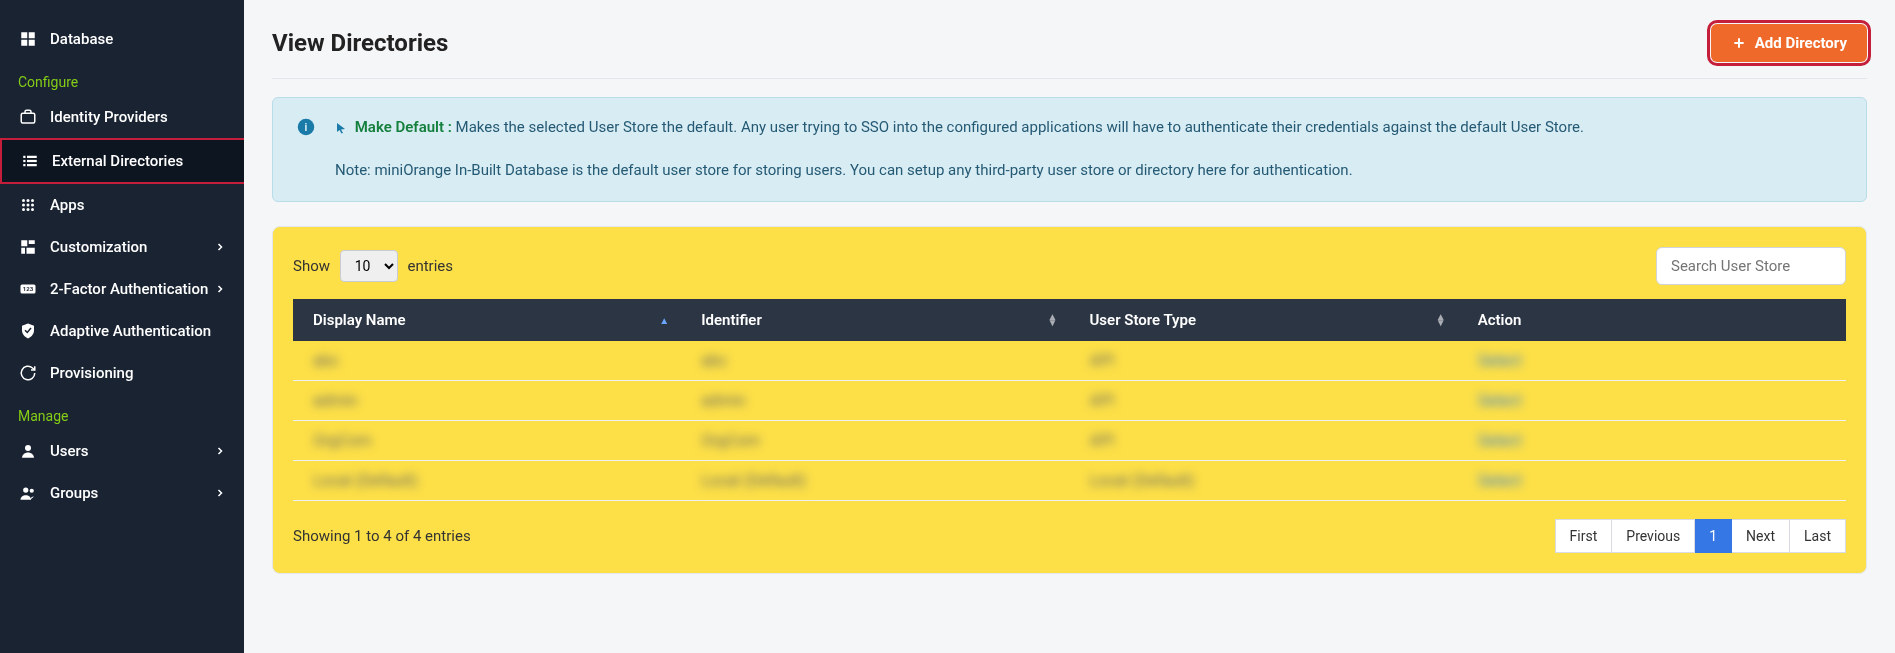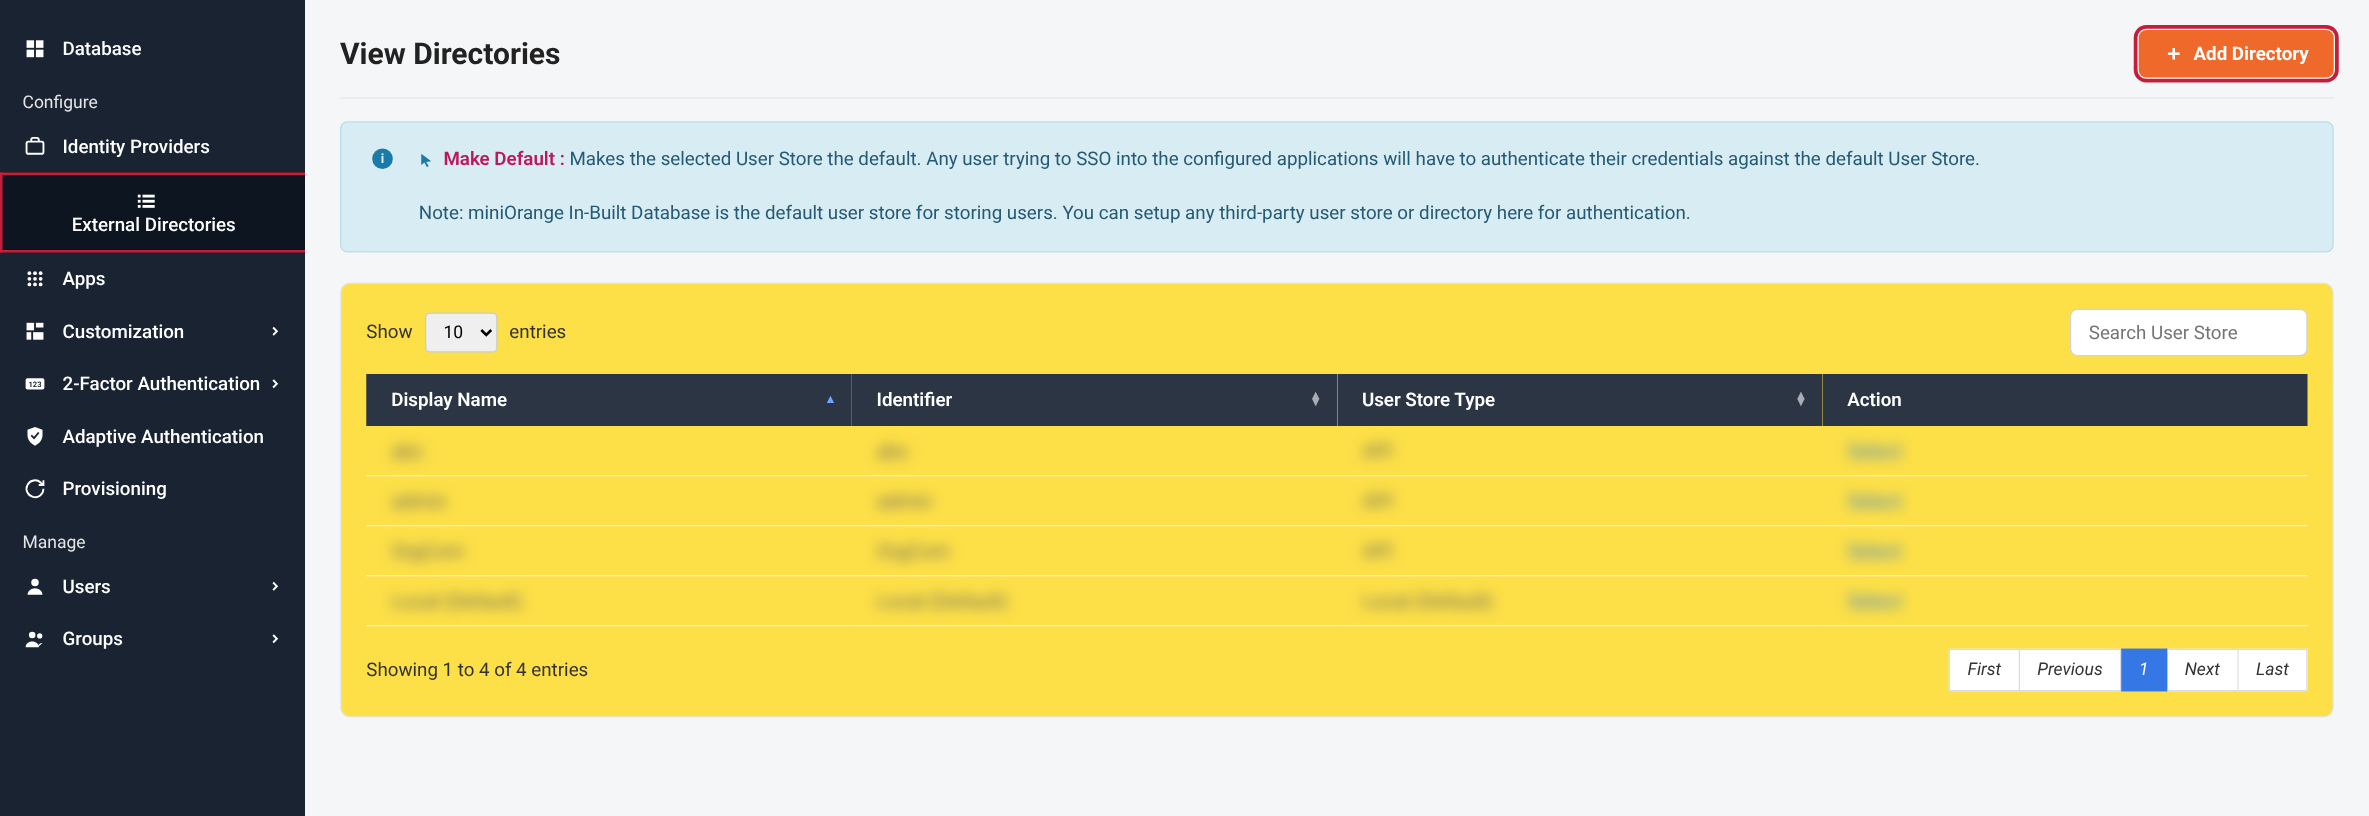--- a/index.html
+++ b/index.html
@@ -1,48 +1,48 @@
 <!DOCTYPE html>
 <html><head>
 <meta charset="utf-8">
 <style>
 * { margin: 0; padding: 0; box-sizing: border-box; font-family: -apple-system, BlinkMacSystemFont, "Segoe UI", Roboto, sans-serif; }
 body { display: flex; background: #f5f6f8; min-height: 653px; }
 .sidebar { width: 244px; background: #1a2332; color: #fff; padding-top: 18px; flex-shrink: 0; }
 .sidebar-item { display: flex; align-items: center; padding: 11px 18px; cursor: pointer; font-size: 15px; font-weight: 500; position: relative; }
-.sidebar-item.active { background: #0d1520; border: 2px solid #c41e3a; border-right: none; flex-direction: column; }
+.sidebar-item.active { background: #0d1520; border: 2px solid #c41e3a; border-right: none; }
 .sidebar-item .icon { width: 20px; height: 20px; margin-right: 12px; display: inline-flex; align-items: center; justify-content: center; }
 .sidebar-item .chevron { margin-left: auto; }
-.sidebar-section { padding: 14px 18px 6px; font-size: 14px; color: #e5e5e5; font-weight: 400; }
+.sidebar-section { padding: 14px 18px 6px; font-size: 14px; color: #84cc16; font-weight: 400; }
 .main { flex: 1; padding: 24px 28px; overflow: auto; }
 .page-header { display: flex; justify-content: space-between; align-items: center; margin-bottom: 16px; }
 .page-title { font-size: 24px; font-weight: 700; color: #222; }
 .btn-primary { background: #ef6a2a; color: #fff; border: none; padding: 10px 20px; border-radius: 6px; font-size: 15px; font-weight: 700; cursor: pointer; display: inline-flex; align-items: center; gap: 8px; outline: 3px solid #c41e3a; outline-offset: 1px; }
 hr.divider { border: none; border-top: 1px solid #e3e6ea; margin-bottom: 18px; }
 .info-panel { background: #d8ecf4; border: 1px solid #b8dce8; border-radius: 6px; padding: 18px 24px; margin-bottom: 24px; color: #255a74; font-size: 15px; line-height: 1.55; }
 .info-row { display: flex; gap: 20px; align-items: flex-start; }
 .info-icon-wrap { flex-shrink: 0; padding-top: 2px; }
 .info-body { flex: 1; }
-.info-body b { color: #be185d; font-weight: 600; }
+.info-body b { color: #15803d; font-weight: 600; }
 .info-note { margin-top: 20px; }
 .card { background: #fde047; border: 1px solid #e3e6ea; border-radius: 8px; padding: 20px; }
 .table-controls { display: flex; justify-content: space-between; align-items: center; margin-bottom: 14px; font-size: 15px; color: #333; }
 .table-controls select { padding: 6px 10px; border: 1px solid #c8ccd2; border-radius: 4px; font-size: 14px; margin: 0 6px; }
 .search-input { padding: 9px 14px; border: 1px solid #d0d4da; border-radius: 6px; font-size: 15px; width: 190px; }
 table { width: 100%; border-collapse: collapse; }
 thead { background: #2b3544; color: #fff; }
 th { text-align: left; padding: 12px 20px; font-size: 15px; font-weight: 600; position: relative; }
 th .sort-handle { position: absolute; right: 12px; top: 50%; transform: translateY(-50%); font-size: 10px; opacity: 0.6; display: flex; flex-direction: column; line-height: 6px; }
 th .sort-asc { color: #6aa5ff; font-size: 10px; position: absolute; right: 12px; top: 50%; transform: translateY(-50%); }
 tbody td { padding: 10px 20px; border-bottom: 1px solid #eef0f3; }
 tbody td .blurred { filter: blur(5px); color: #666; display: inline-block; }
 tbody td.action .blurred { color: #3a7ecf; }
 .table-footer { display: flex; justify-content: space-between; align-items: center; margin-top: 18px; font-size: 15px; color: #333; }
 .pagination { display: flex; gap: 0; }
-.pagination button { padding: 8px 14px; border: 1px solid #d8dce2; background: #fff; color: #333; font-size: 14px; cursor: pointer; font-style: italic; }
+.pagination button { padding: 8px 14px; border: 1px solid #d8dce2; background: #fff; color: #333; font-size: 14px; cursor: pointer; }
 .pagination button + button { border-left: none; }
 .pagination button.active { background: #3578e5; color: #fff; border-color: #3578e5; }
 svg { display: block; }
 </style>
 </head>
 <body>
 
 <nav class="sidebar">
   <div id="sidebar-top">
       <div class="sidebar-item">

